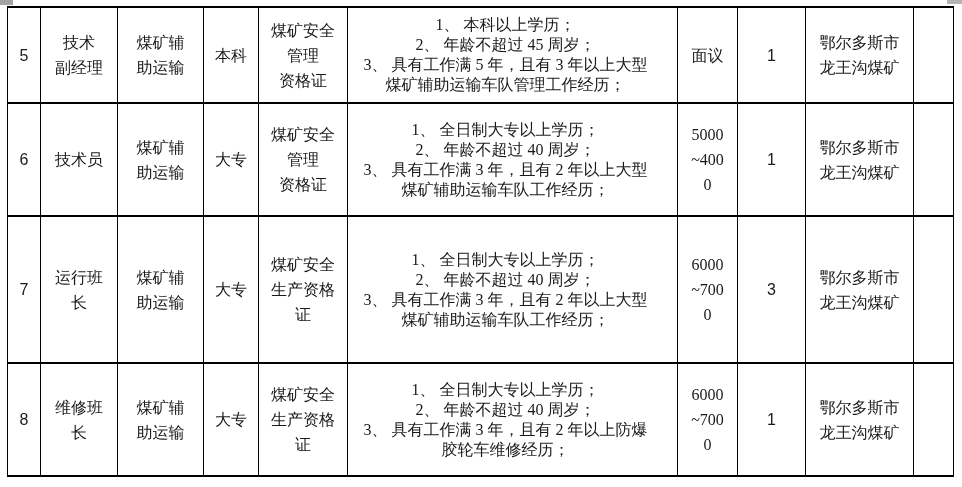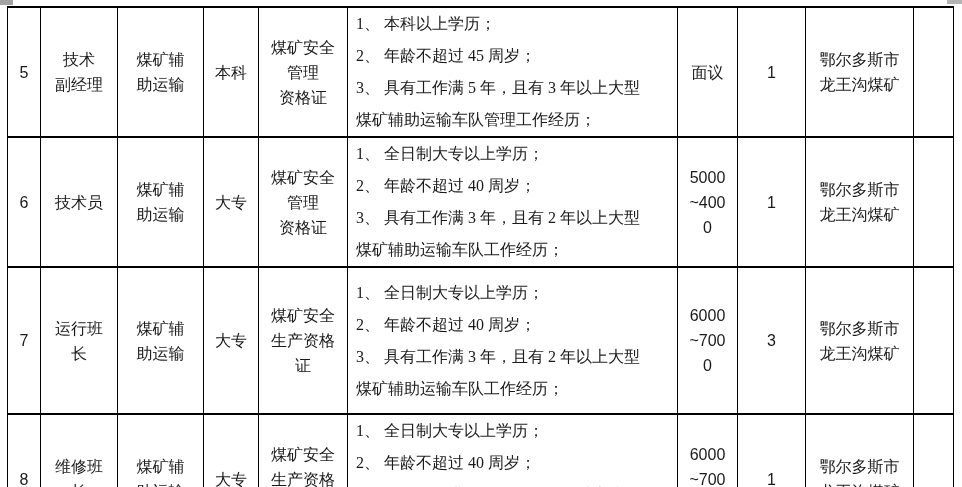--- a/index.html
+++ b/index.html
@@ -27,26 +27,26 @@
     vertical-align:middle;
     text-align:center;
     font-size:16px;
     line-height:25px;
     padding:0 4px;
     white-space:pre-line;
     overflow:hidden;
   }
   td.num{font-family:"Liberation Sans","DejaVu Sans",sans-serif;}
   td.req{
-    text-align:left;
+    text-align:center;
     padding:0 22px 0 8px;
-    line-height:32px;
+    line-height:20px;
   }
   td.salary{
-    font-family:Liberation Sans, sans-serif;
+    font-family:Liberation Serif, serif;
     white-space:normal;
     word-break:break-all;
     padding:0 10px;
   }
   td.loc{padding:0 12px;}
 </style>
 </head>
 <body>
 
 <div class="page">

